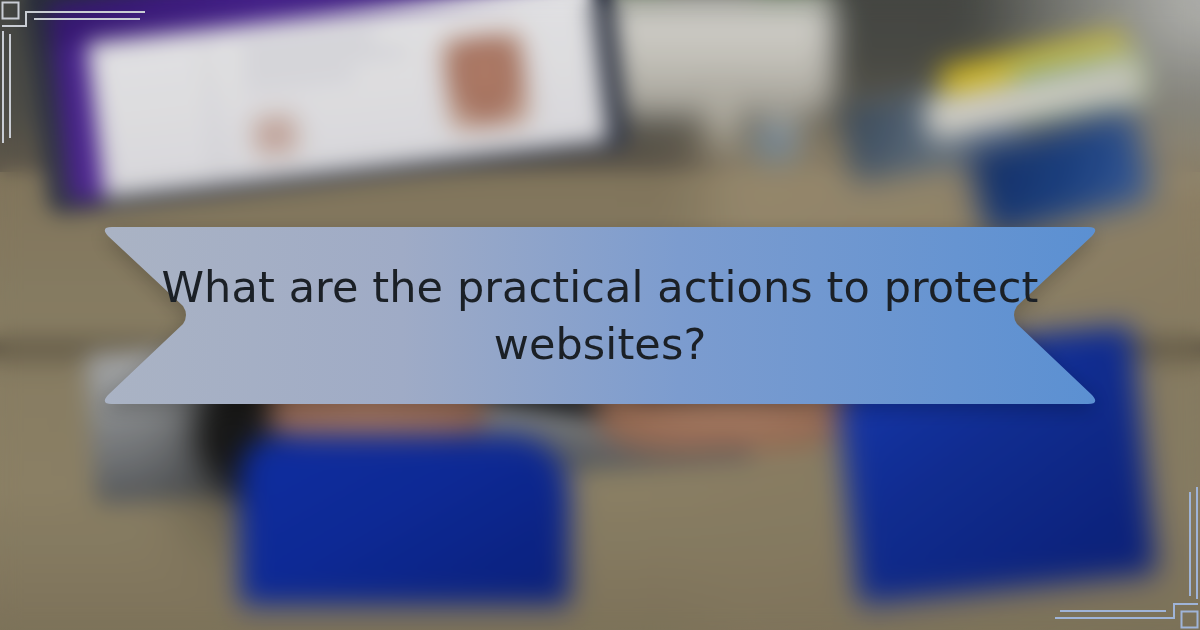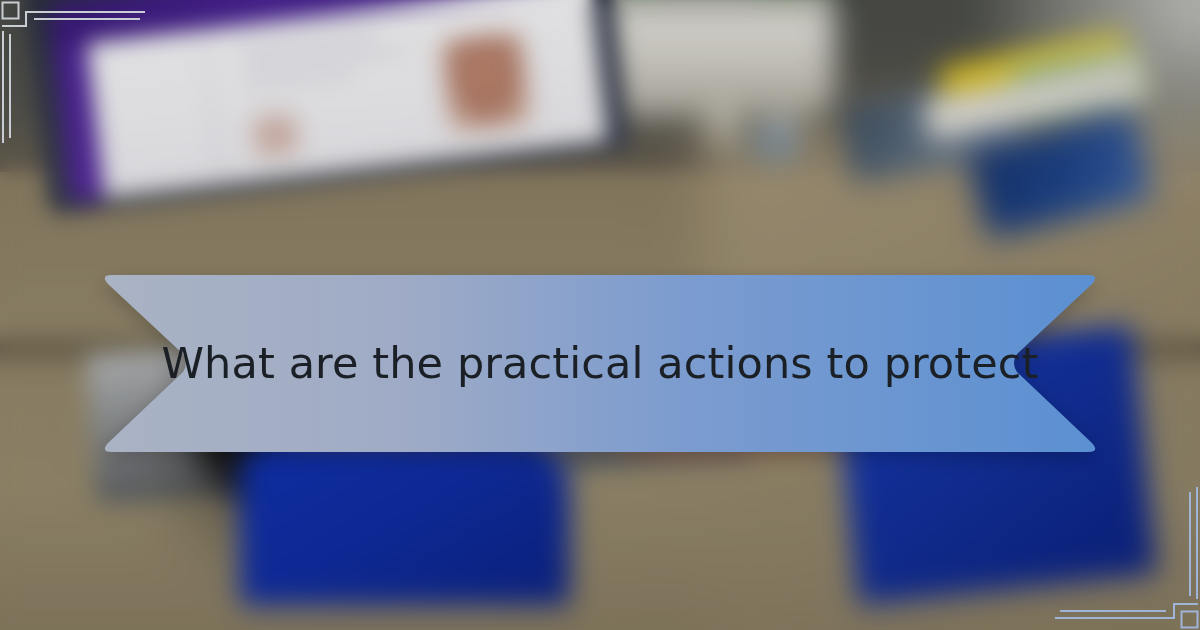--- a/index.html
+++ b/index.html
@@ -338,21 +338,20 @@
   .corner-br { right: 0; bottom: 0; }
 
   
   .ribbon-wrap {
     position: absolute;
     left: 100px;
     top: 227px;
     width: 1000px;
     height: 177px;
     filter: drop-shadow(0 6px 10px rgba(0,0,0,0.22));
-    margin-top: 48px;
   }
   .ribbon-svg { display: block; width: 1000px; height: 177px; }
   .ribbon-text {
     position: absolute;
     left: 0; right: 0; top: 0; bottom: 0;
     display: flex;
     flex-direction: column;
     align-items: center;
     justify-content: center;
     text-align: center;
@@ -463,16 +462,17 @@
         L 12 177
         Q 0 177 8 168
         L 83 97
         Q 89 88 83 79
         L 8 9
         Q 0 0 12 0
         Z" fill="url(#ribGrad)"></path>
     </svg>
     <div class="ribbon-text">
       <span class="ln">What are the practical actions to protect</span>
+      <span class="ln">websites?</span>
     </div>
   </div>
 
 </div>
 
 </body></html>

